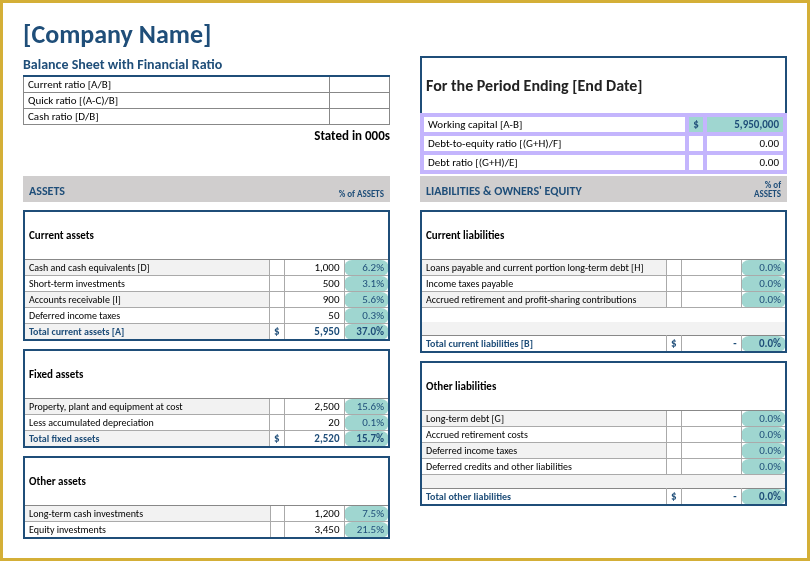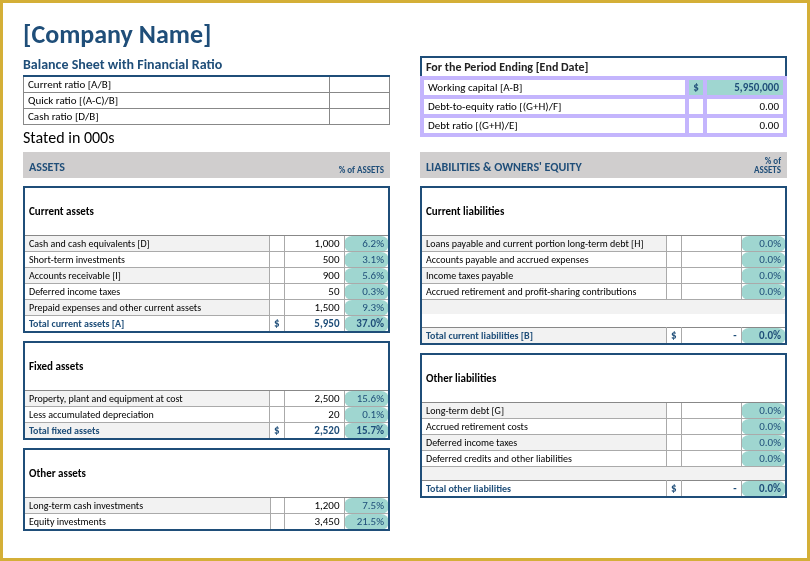--- a/index.html
+++ b/index.html
@@ -23,23 +23,23 @@
 .right-col { width: 370px; }
 .sheet-title {
   color: #1f4e79;
   font-size: 14px;
   font-weight: bold;
   margin-bottom: 2px;
 }
 .period-title {
   border: 2px solid #1f4e79;
   border-bottom: none;
-  padding: 2px 4px;
-  font-weight: bold;
-  font-size: 12px;
+  padding: 18px 4px;
+  font-weight: bold;
+  font-size: 16px;
   color: #222;
 }
 .ratio-table {
   width: 100%;
   border-collapse: collapse;
 }
 .ratio-table td {
   border: 1px solid #888;
   padding: 1px 4px;
   font-size: 11px;
@@ -47,21 +47,21 @@
 .ratio-table .b-top { border-top: 2px solid #1f4e79; }
 .period-table { width: 100%; border-collapse: collapse; }
 .period-table td {
   border: 4px solid #c4b5fd;
   padding: 1px 4px;
   font-size: 11px;
 }
 .period-table .val-col { text-align: right; width: 80px; }
 .period-table .sym-col { text-align: center; width: 18px; }
 .wc-val { background: #9fd6d0; color: #1f4e79; font-weight: bold; }
-.stated { text-align: left; font-weight: normal; font-size: 16px; padding: 3px 0; }
+.stated { text-align: right; font-weight: bold; font-size: 13px; padding: 3px 0; }
 .section-header-row { display: flex; gap: 30px; margin-top: 2px; border-radius: 8px; }
 .section-header {
   background: #d0cece;
   color: #1f4e79;
   font-weight: bold;
   font-size: 12px;
   padding: 4px 6px;
   display: flex;
   justify-content: space-between;
   align-items: flex-end;
@@ -187,26 +187,20 @@
             <td class="sym"></td>
             <td class="num">900</td>
             <td class="pct">5.6%</td>
           </tr>
       <tr>
             <td>Deferred income taxes</td>
             <td class="sym"></td>
             <td class="num">50</td>
             <td class="pct">0.3%</td>
           </tr>
-      <tr>
-            <td>Prepaid expenses and other current assets</td>
-            <td class="sym"></td>
-            <td class="num">1,500</td>
-            <td class="pct">9.3%</td>
-          </tr>
       <tr class="total-row">
             <td>Total current assets [A]</td>
             <td class="sym">$</td>
             <td class="num">5,950</td>
             <td class="pct">37.0%</td>
           </tr>
     </tbody>
       </table>
 
     <table class="sub-table">
@@ -264,26 +258,20 @@
           <tr>
             <th colspan="4">Current liabilities</th>
           </tr>
       <tr>
             <td>Loans payable and current portion long-term debt [H]</td>
             <td class="sym"></td>
             <td class="num"></td>
             <td class="pct">0.0%</td>
           </tr>
       <tr>
-            <td>Accounts payable and accrued expenses</td>
-            <td class="sym"></td>
-            <td class="num"></td>
-            <td class="pct">0.0%</td>
-          </tr>
-      <tr>
             <td>Income taxes payable</td>
             <td class="sym"></td>
             <td class="num"></td>
             <td class="pct">0.0%</td>
           </tr>
       <tr>
             <td>Accrued retirement and profit-sharing contributions</td>
             <td class="sym"></td>
             <td class="num"></td>
             <td class="pct">0.0%</td>

